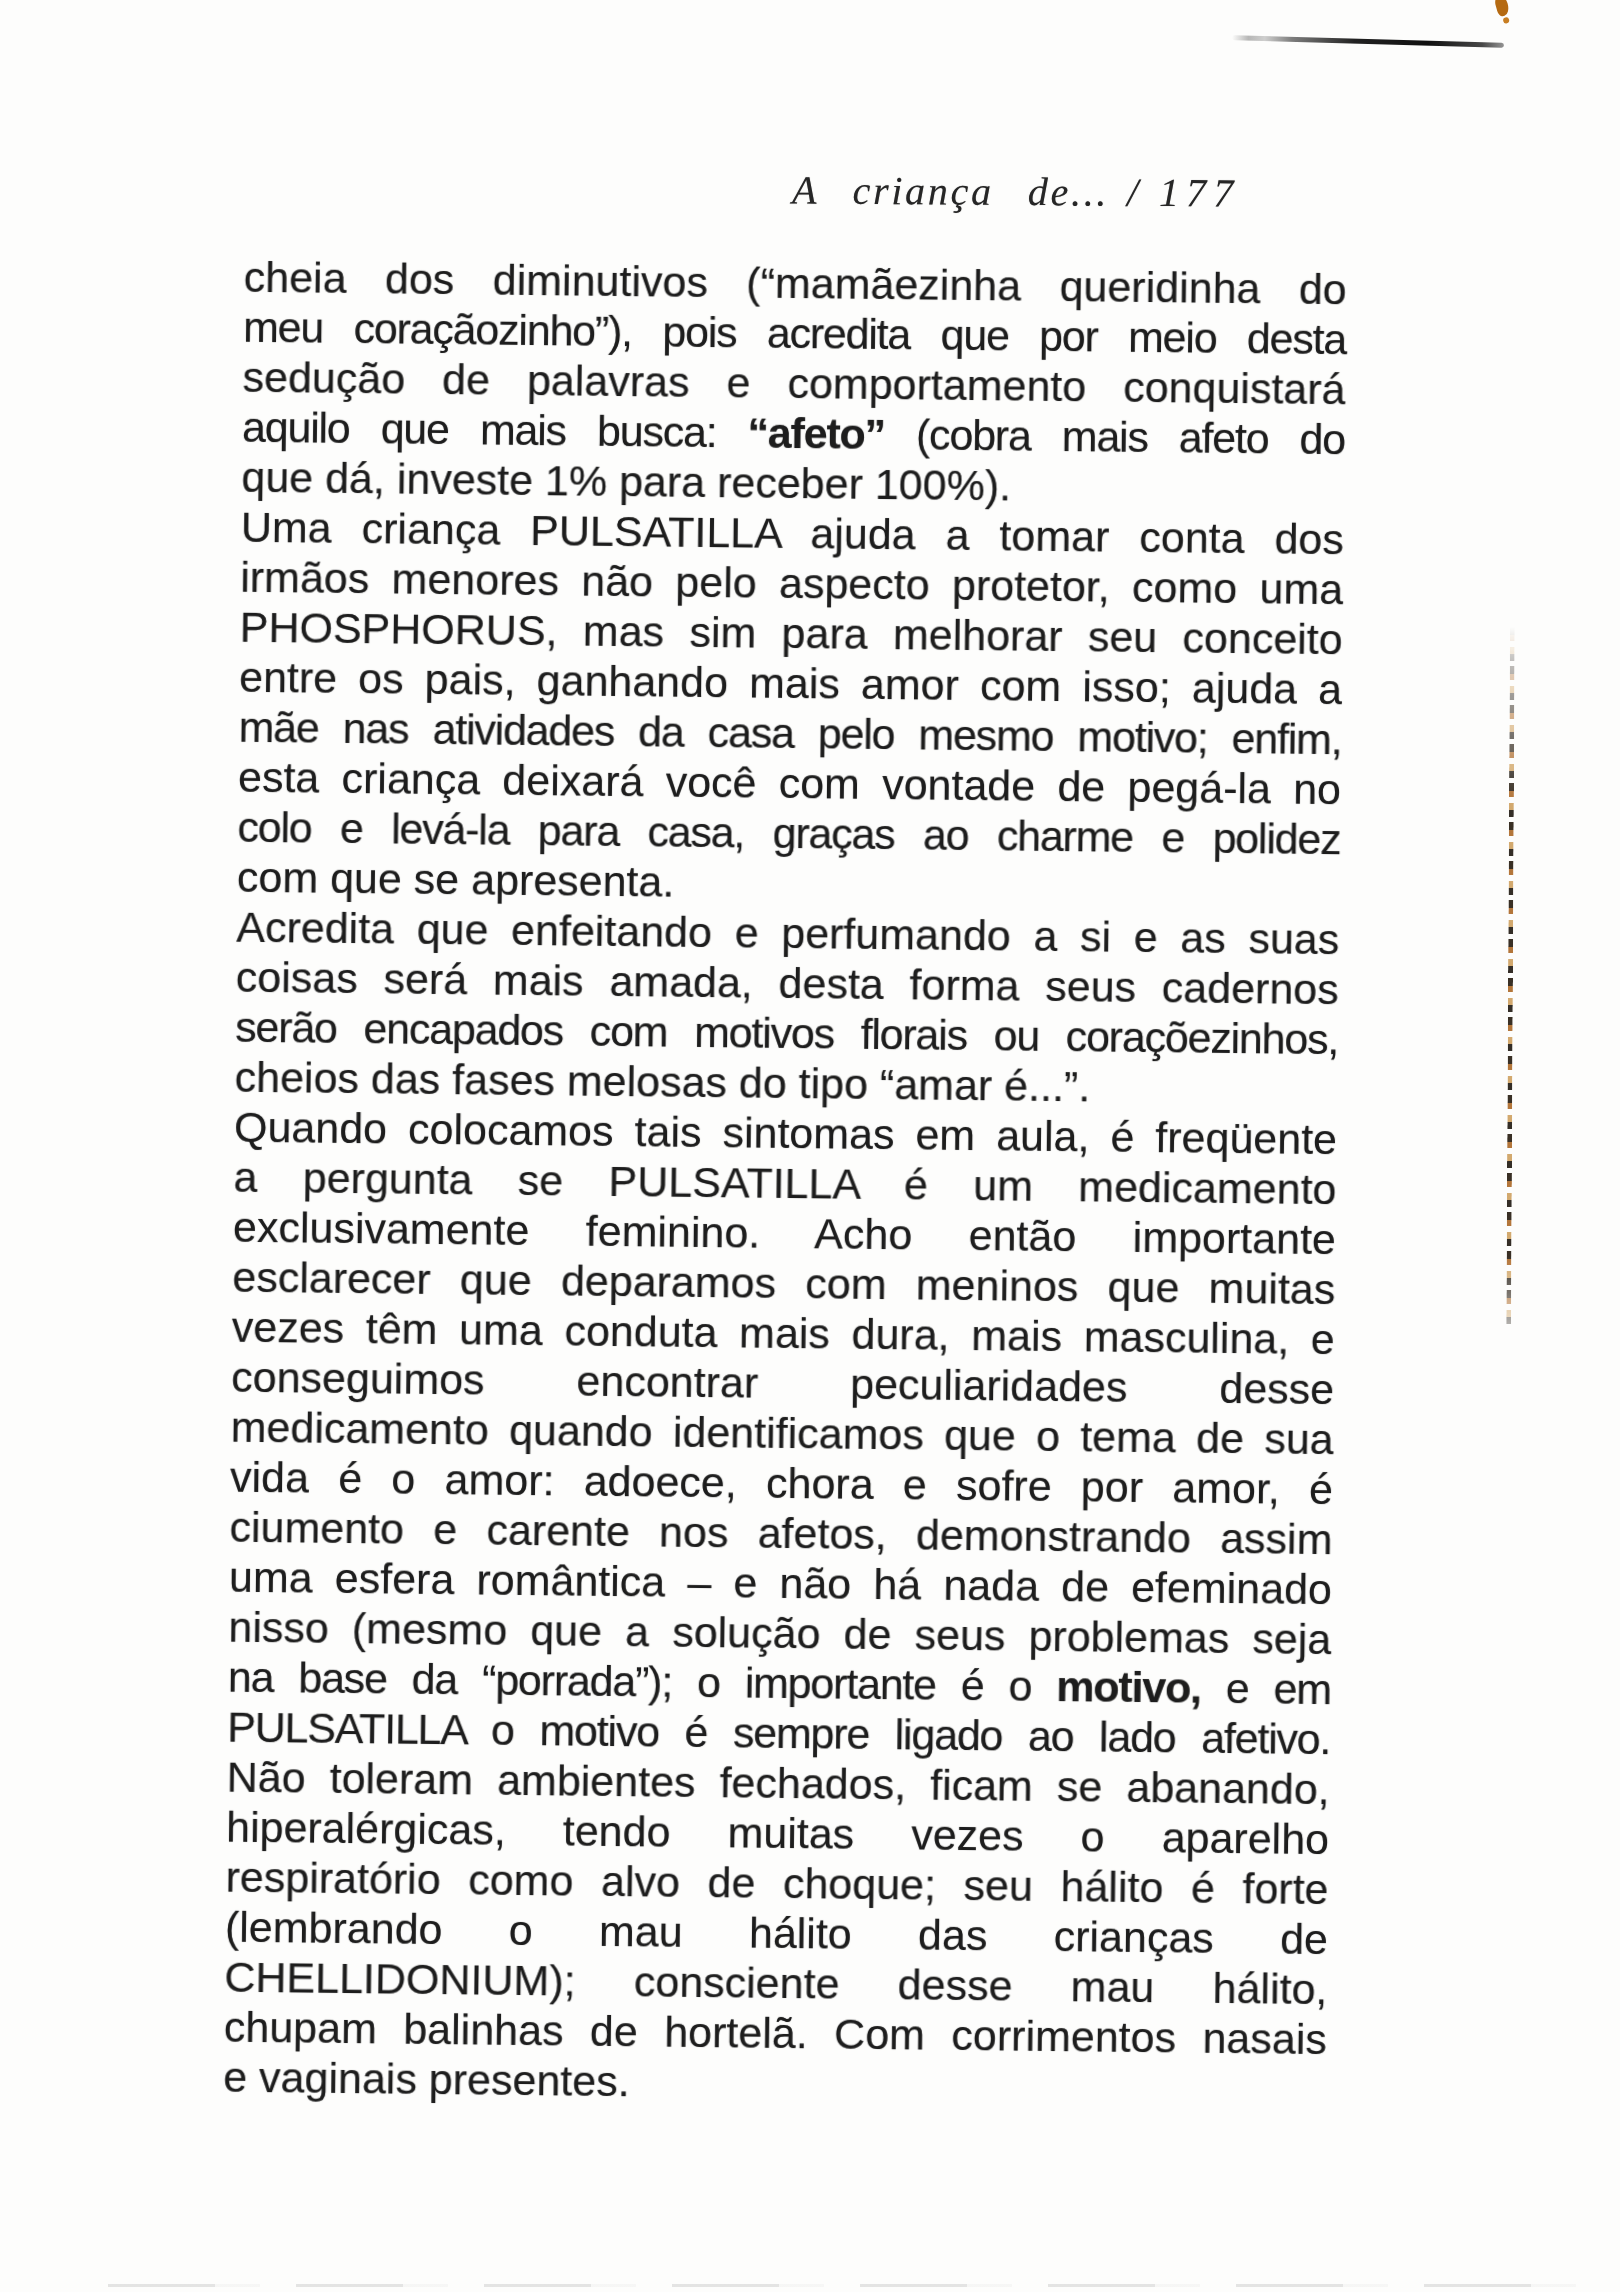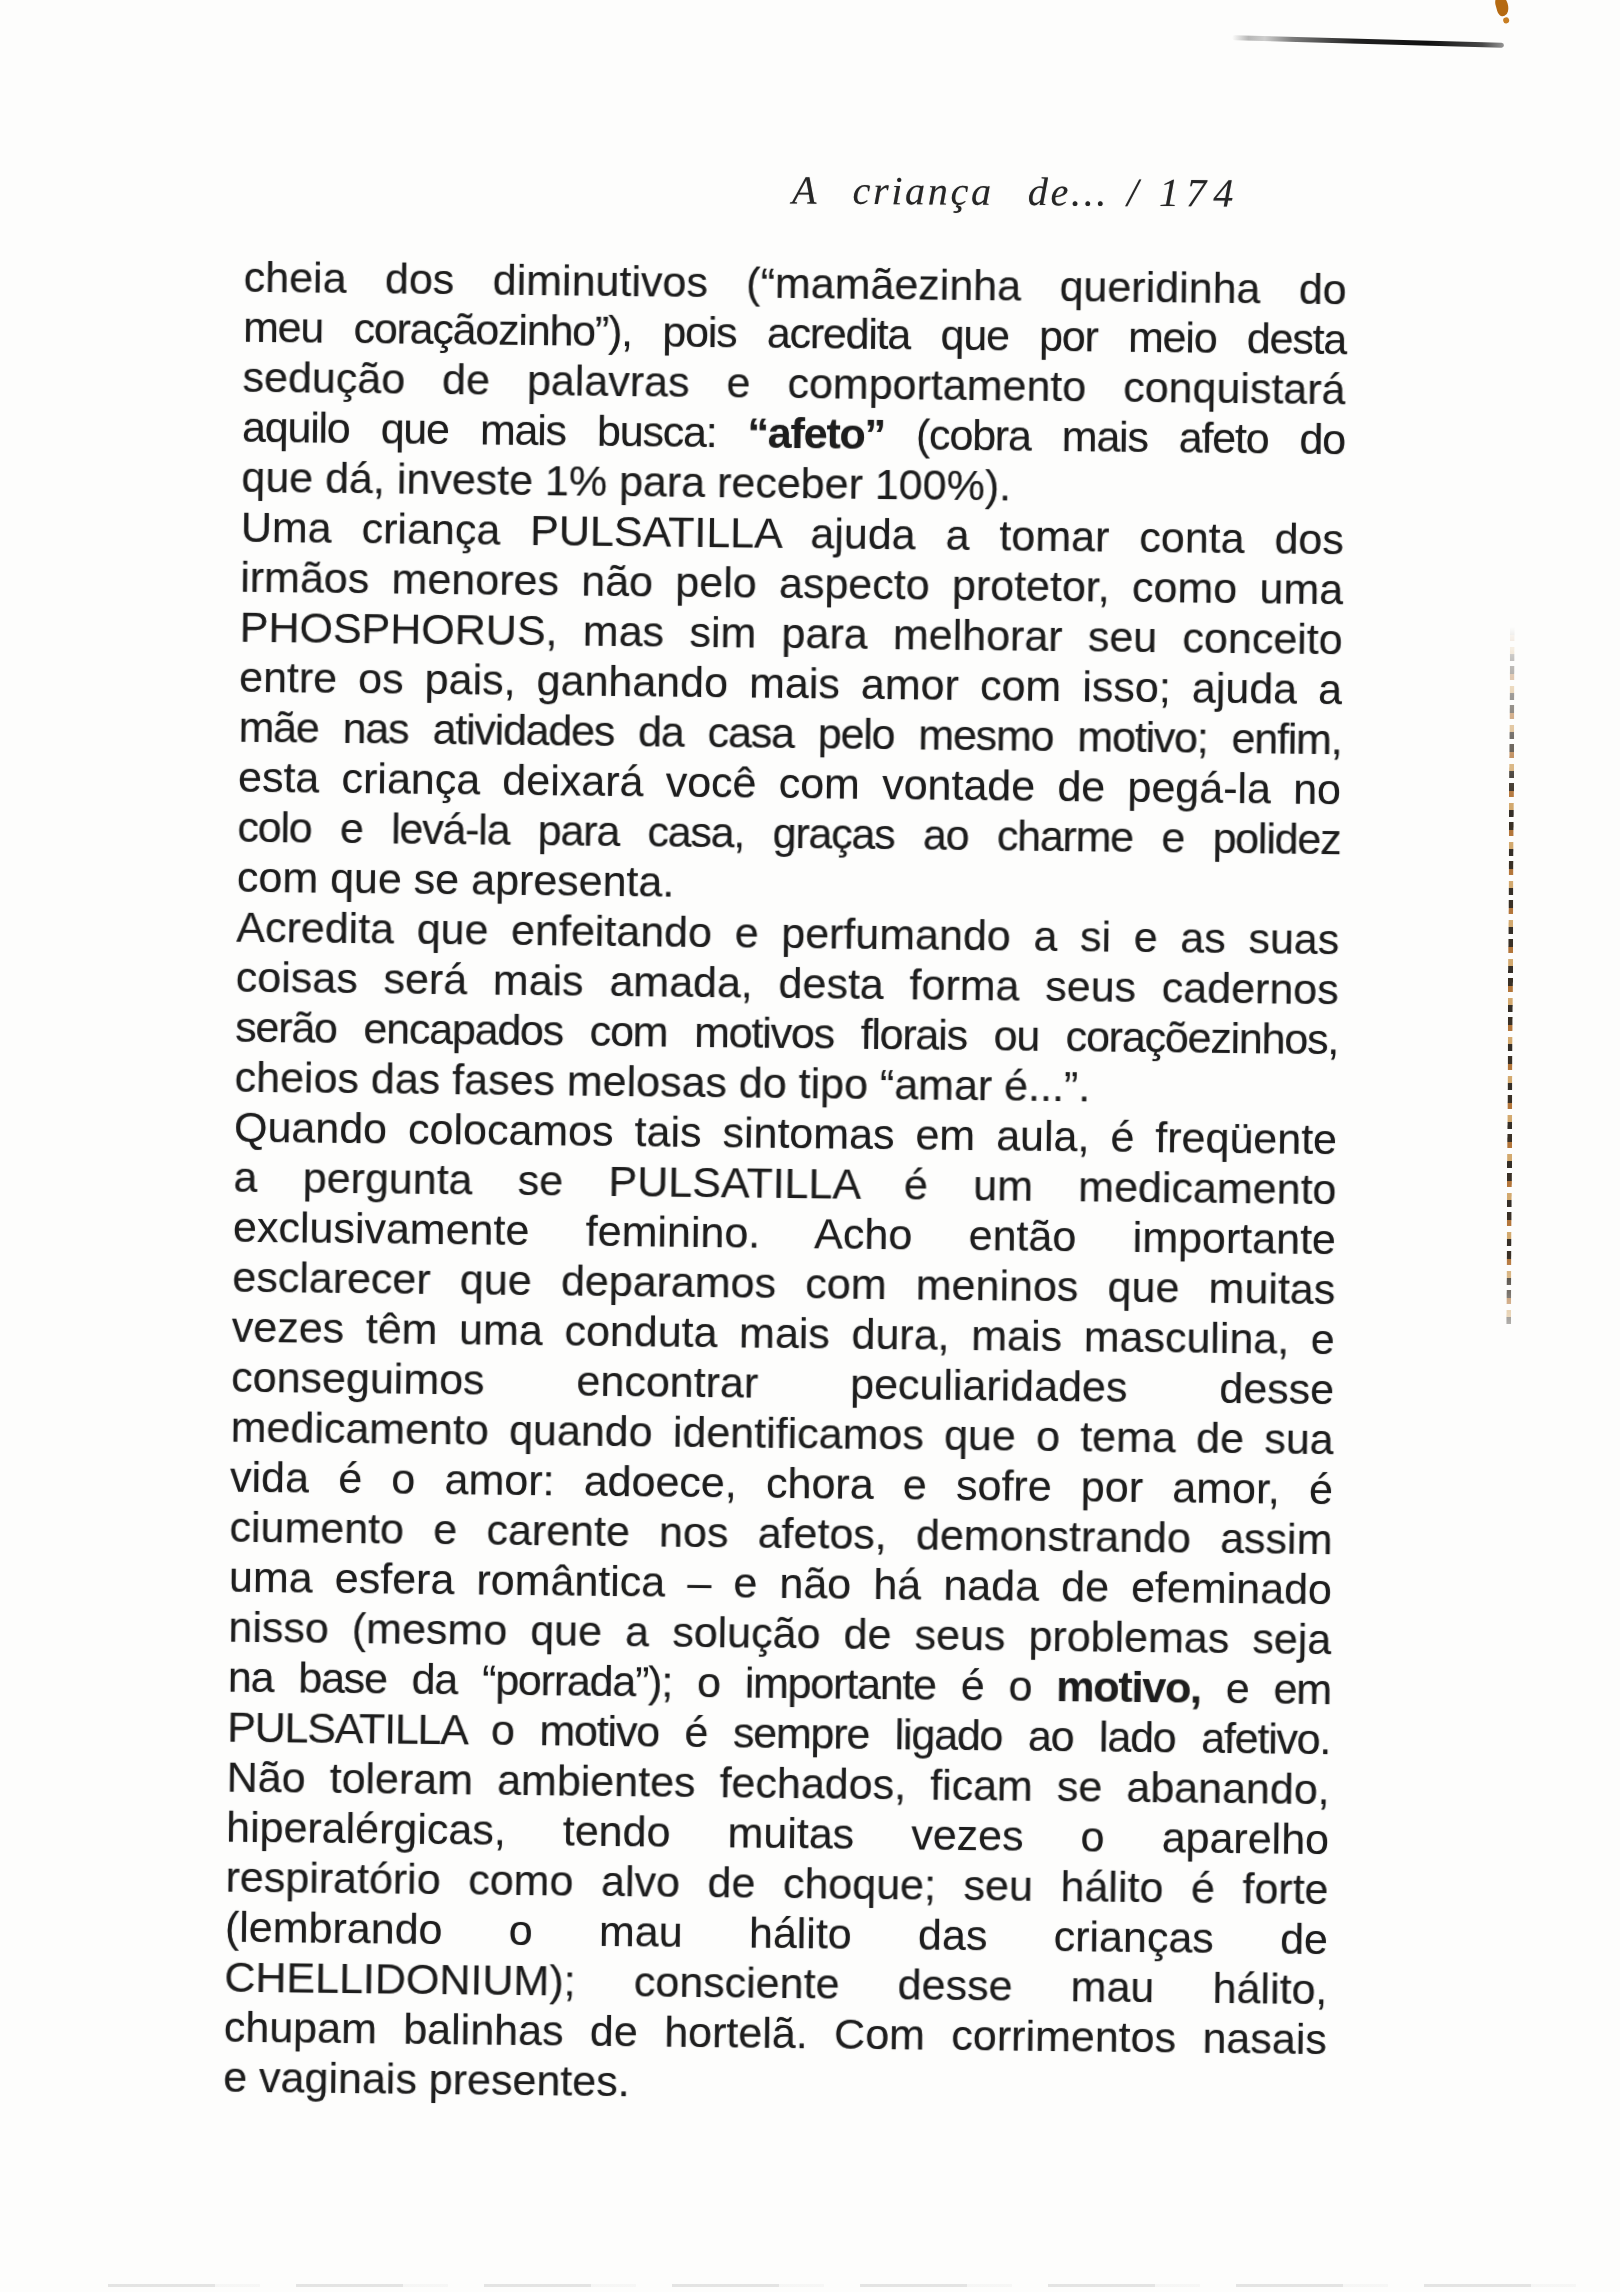--- a/index.html
+++ b/index.html
@@ -76,21 +76,21 @@
       rgba(128,128,128,.5) 36px 143px,
       rgba(120,120,120,.12) 143px 188px);
   }
 </style>
 </head>
 <body>
 
 <div class="page">
 
   <div class="header">
-    <span>A criança de...</span><span class="sep">/</span><span class="pgnum">174</span>
+    <span>A criança de...</span><span class="sep">/</span><span class="pgnum">177</span>
   </div>
 
   <div class="text-block">
       <div class="line"><span>cheia dos diminutivos (“mamãezinha queridinha do</span></div>
       <div class="line tight"><span>meu coraçãozinho”), pois acredita que por meio desta</span></div>
       <div class="line"><span>sedução de palavras e comportamento conquistará</span></div>
       <div class="line tight"><span>aquilo que mais busca: </span><span class="b">“afeto”</span><span> (cobra mais afeto do</span></div>
       <div class="line last"><span>que dá, investe 1% para receber 100%).</span></div>
       <div class="line"><span>Uma criança PULSATILLA ajuda a tomar conta dos</span></div>
       <div class="line"><span>irmãos menores não pelo aspecto protetor, como uma</span></div>

